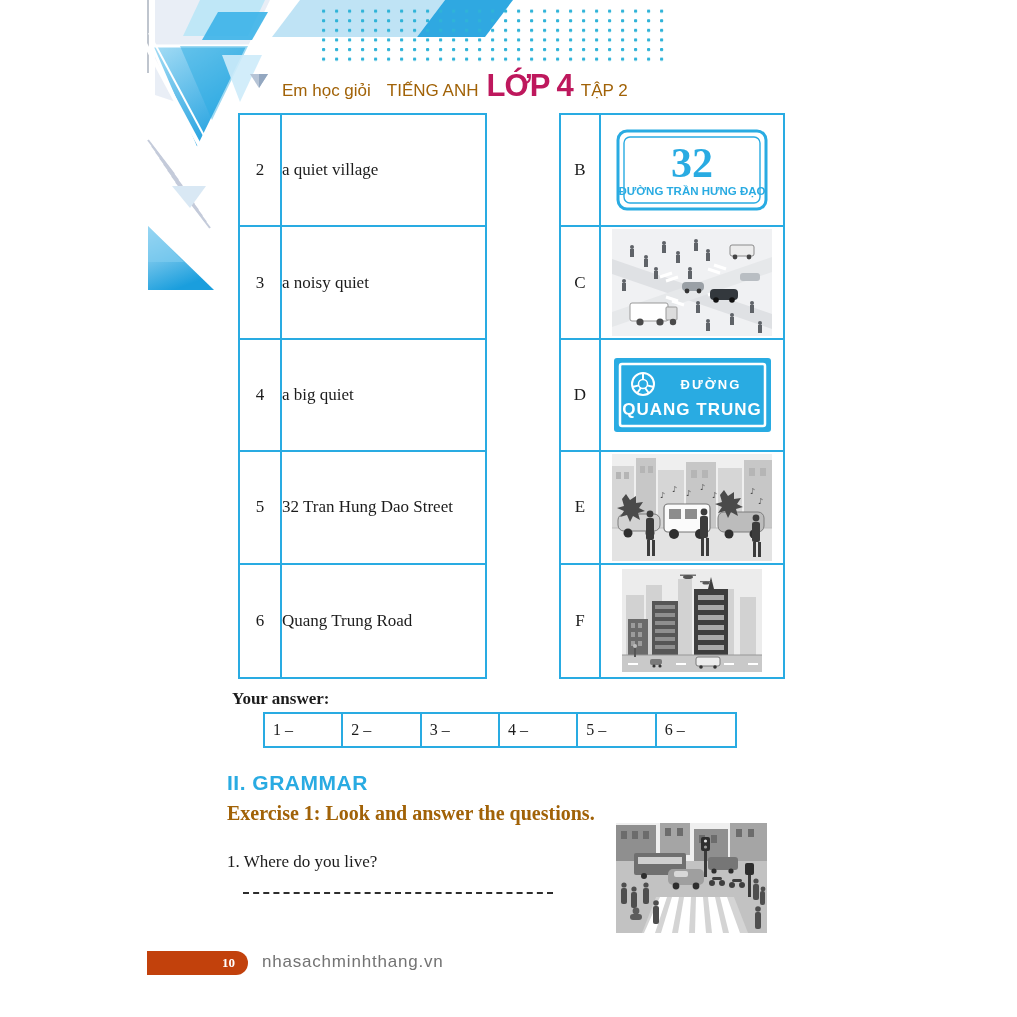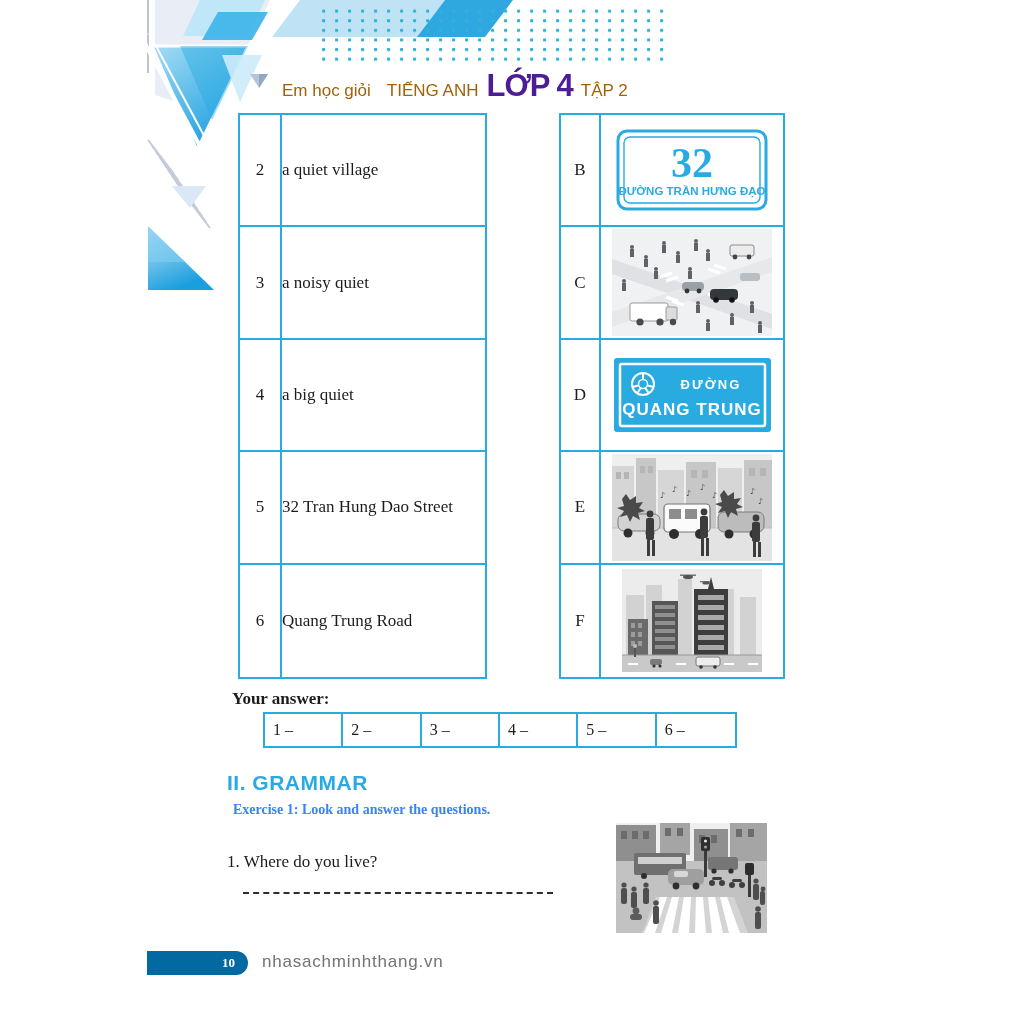--- a/index.html
+++ b/index.html
@@ -4,21 +4,21 @@
 <style>
   html,body{margin:0;padding:0;background:#fff;}
   .page{position:relative;width:1017px;height:1017px;background:#ffffff;overflow:hidden;
         font-family:"Liberation Serif",serif;color:#1c1c1c;}
   .abs{position:absolute;}
 
   
   .hdr{position:absolute;left:282px;top:68px;white-space:nowrap;}
   .hdr span{vertical-align:baseline;}
   .h-sm{font-family:"Liberation Sans",sans-serif;font-weight:normal;color:#a16207;font-size:17px;}
-  .h-big{font-family:"Liberation Sans",sans-serif;font-weight:900;color:#4c1d95;font-size:31px;letter-spacing:-1px;margin:0 4px;}
+  .h-big{font-family:"Liberation Sans",sans-serif;font-weight:900;color:#be185d;font-size:31px;letter-spacing:-1px;margin:0 4px;}
 
   
   .mtable{position:absolute;top:113px;border:2px solid #29abe2;box-sizing:border-box;
           display:grid;grid-template-rows:repeat(5,1fr);height:566px;background:#fff;}
   .t-left{left:238px;width:249px;}
   .t-right{left:559px;width:226px;}
   .mrow{display:flex;border-bottom:2px solid #29abe2;}
   .mrow:last-child{border-bottom:none;}
   .c-num{width:40px;border-right:2px solid #29abe2;display:flex;align-items:center;justify-content:center;
          font-size:17px;}
@@ -29,26 +29,26 @@
   
   .ya-label{position:absolute;left:232px;top:689px;font-weight:bold;font-size:17px;}
   .ya-table{position:absolute;left:263px;top:712px;width:474px;height:36px;border:2px solid #29abe2;
             box-sizing:border-box;display:grid;grid-template-columns:repeat(6,1fr);background:#fff;}
   .ya-cell{border-right:2px solid #29abe2;display:flex;align-items:center;padding-left:8px;font-size:16px;}
   .ya-cell:last-child{border-right:none;}
 
   
   .gr-head{position:absolute;left:227px;top:771px;font-family:"Liberation Sans",sans-serif;
            font-weight:900;font-size:21px;color:#29abe2;letter-spacing:0.5px;}
-  .gr-ex{position:absolute;left:227px;top:802px;font-weight:bold;font-size:14px;color:#3b82f6;margin-left:6px;}
+  .gr-ex{position:absolute;left:227px;top:802px;font-weight:bold;font-size:20px;color:#a16207;}
   .gr-q{position:absolute;left:227px;top:852px;font-size:17px;}
   .ans-line{position:absolute;left:243px;top:872px;width:310px;height:20px;border-bottom:2px dashed #2d2d2d;}
 
   
-  .pg-pill{position:absolute;left:147px;top:951px;width:101px;height:24px;background:#0369a1;
+  .pg-pill{position:absolute;left:147px;top:951px;width:101px;height:24px;background:#c2410c;
            border-radius:0 12px 12px 0;display:flex;align-items:center;justify-content:flex-end;
            padding-right:13px;box-sizing:border-box;color:#fff;font-weight:bold;font-size:13px;}
   .site{position:absolute;left:262px;top:952px;font-family:"Liberation Sans",sans-serif;
         color:#737373;font-size:17px;letter-spacing:0.8px;}
 
   svg text{user-select:none;}
 </style>
 </head>
 <body>
 

